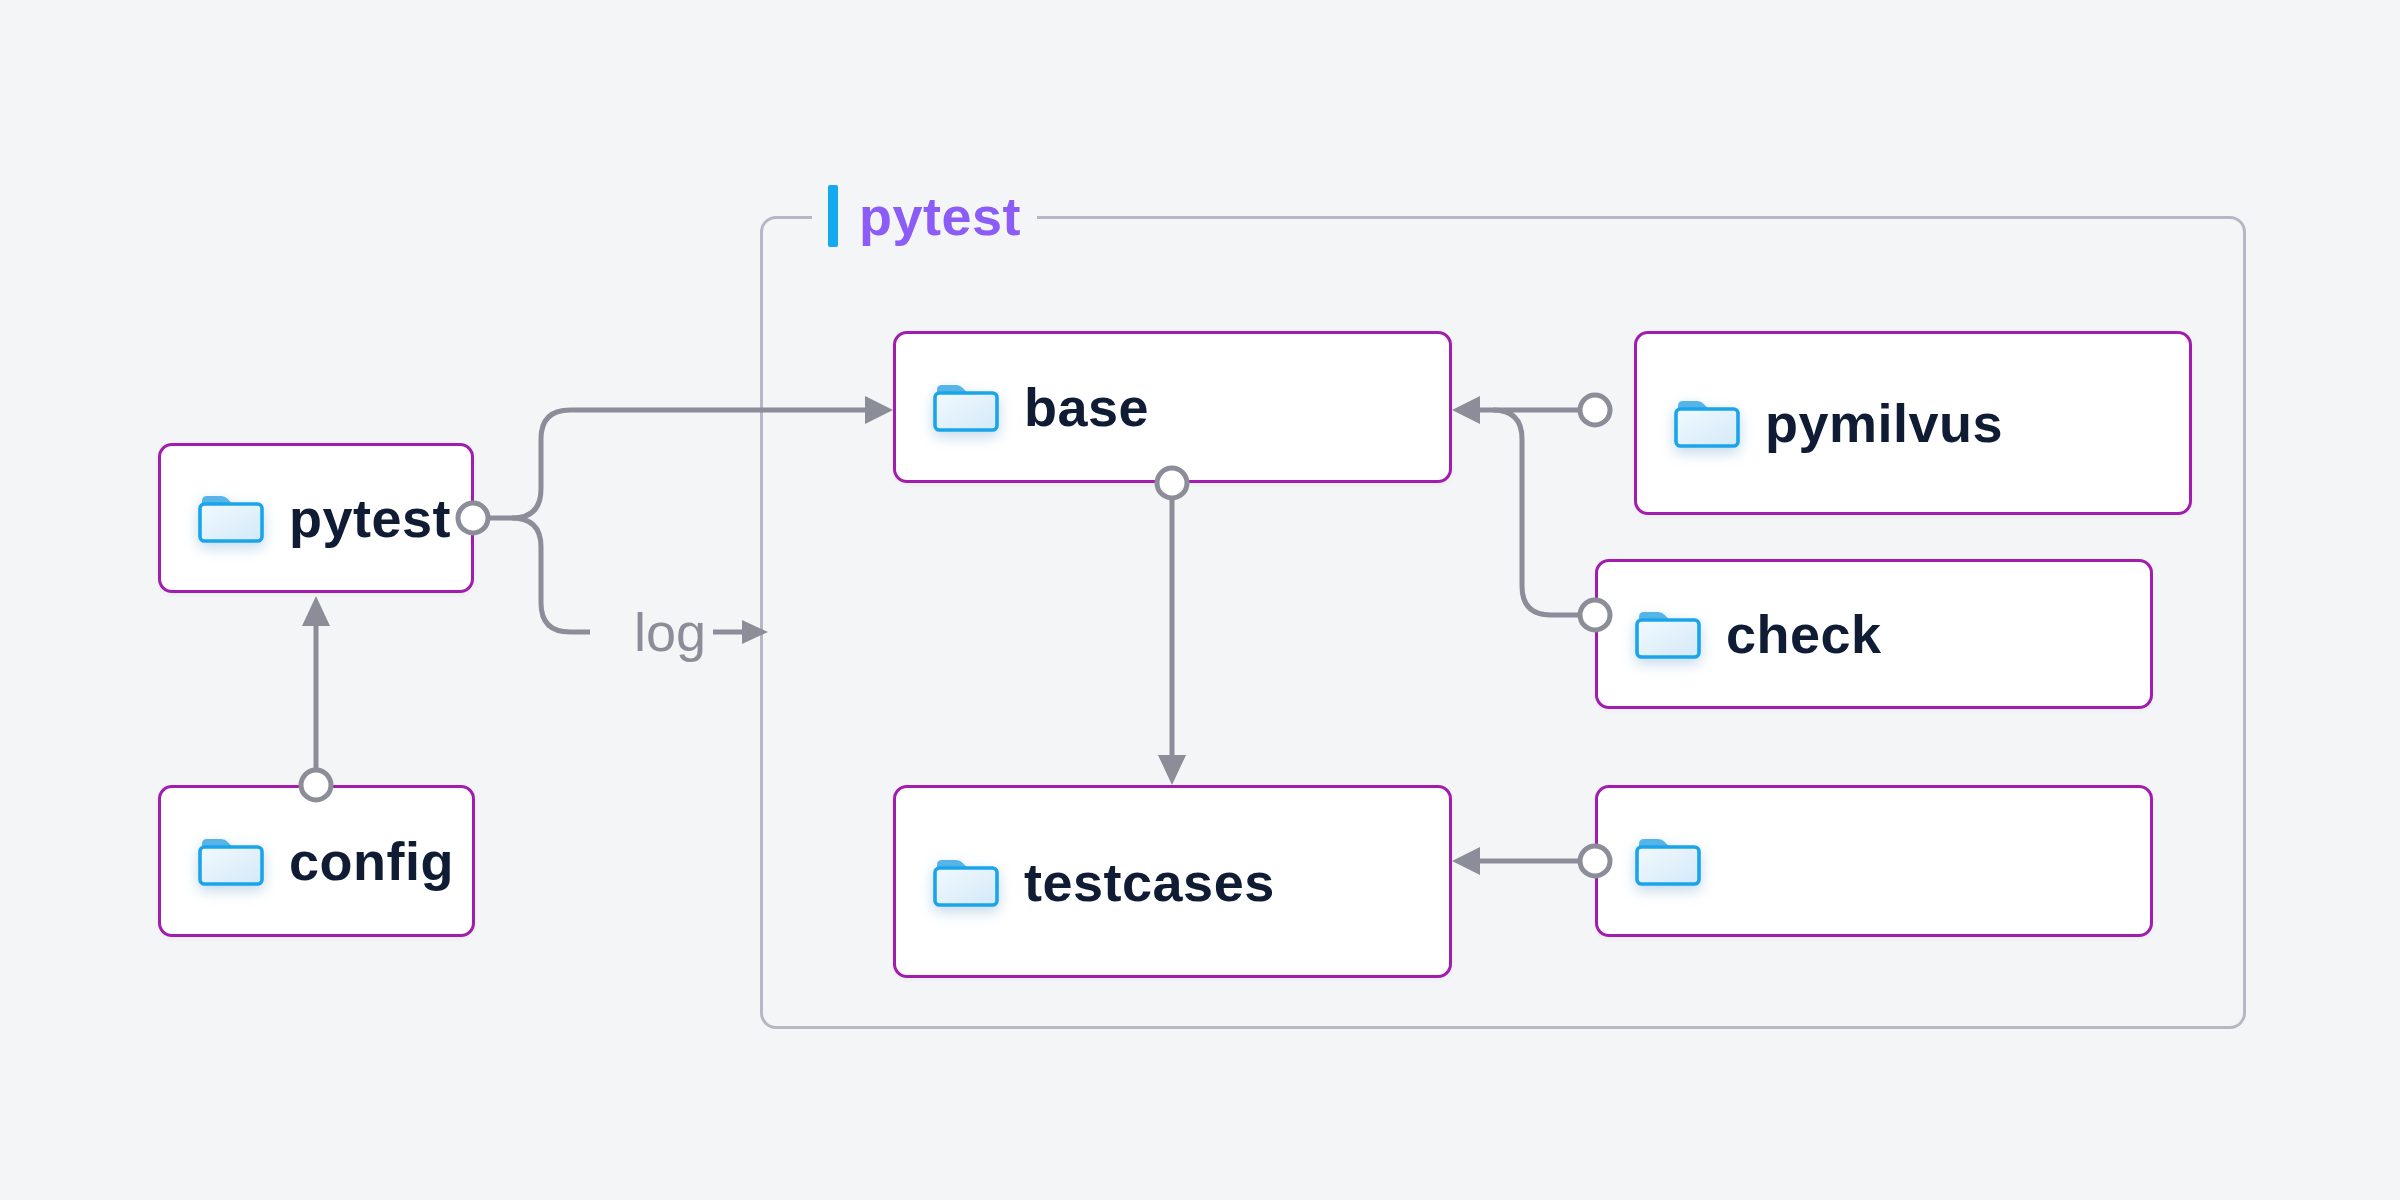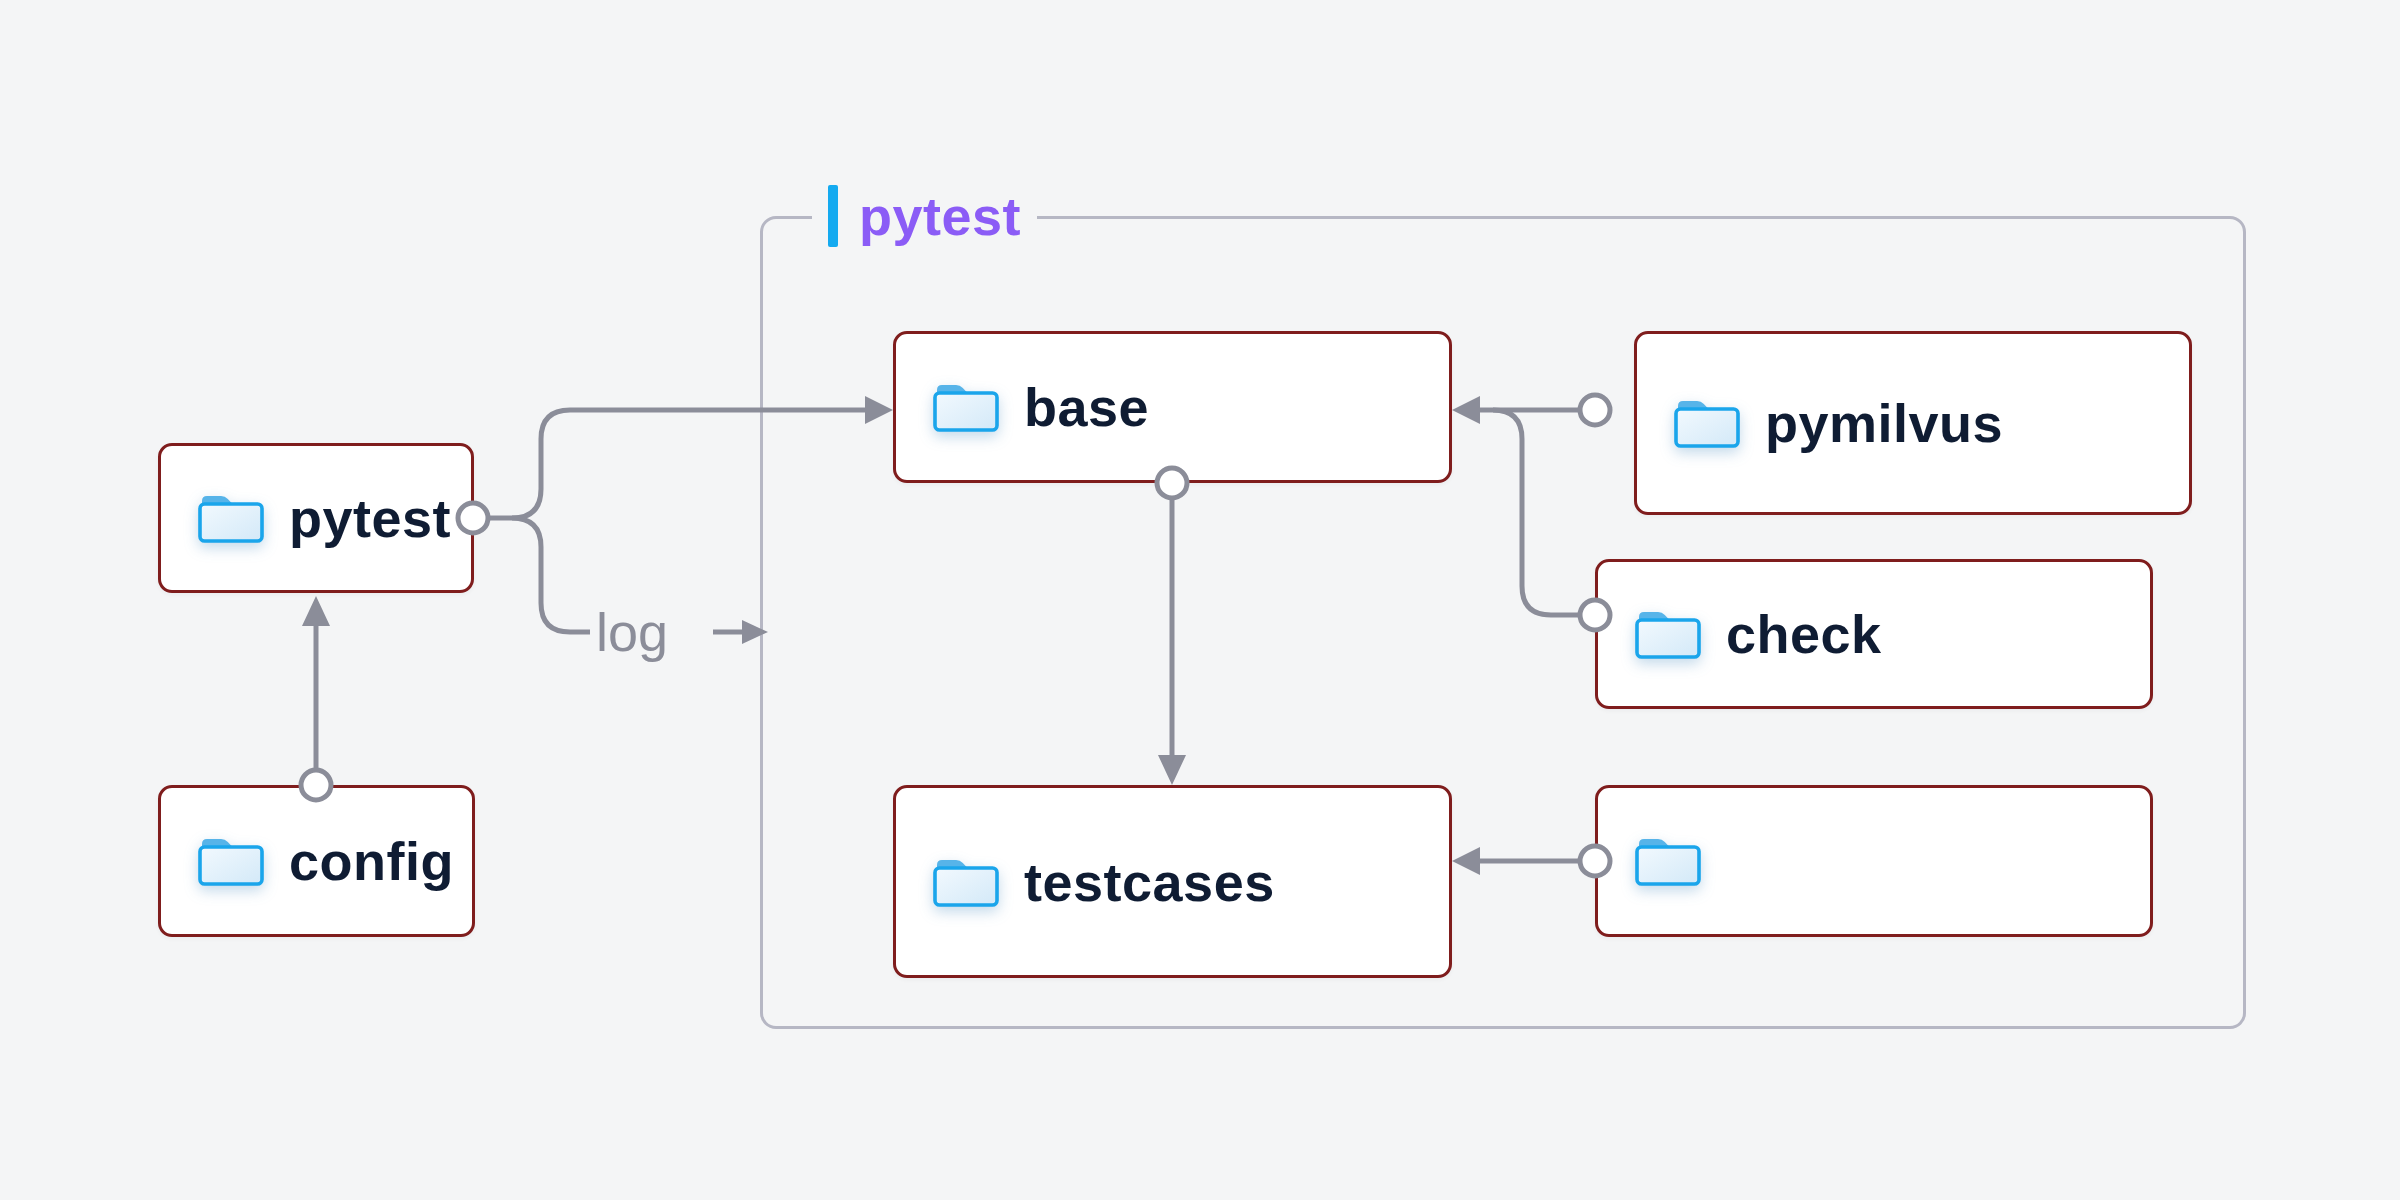--- a/index.html
+++ b/index.html
@@ -18,21 +18,21 @@
     position:absolute; left:812px; top:183px; height:66px;
     display:flex; align-items:center; gap:21px; padding:0 16px;
     background:#f4f5f6; z-index:3;
   }
   .accent-bar { width:10px; height:62px; background:#14aaf0; border-radius:2px; }
   .group-label-text { font-size:54px; font-weight:700; color:#8b5cf6; letter-spacing:0.5px; }
 
   
   .node {
     position:absolute; background:#ffffff;
-    border:3px solid #7f1d1d; border-radius:14px;
+    border:3px solid #a21caf; border-radius:14px;
     box-sizing:border-box; display:flex; align-items:center;
     padding-left:37px; gap:25px; z-index:2;
     box-shadow:0 2px 4px rgba(15,28,51,0.04);
   }
   .node-label { font-size:54px; font-weight:700; color:#0f1c33; letter-spacing:0.5px; }
   .folder { width:66px; height:52px; flex:0 0 auto;
             filter:drop-shadow(0 5px 7px rgba(40,120,180,0.28)); }
 
   .n-utils     { left:158px;  top:443px; width:316px; height:150px; }
   .n-config    { left:158px;  top:785px; width:317px; height:152px; }
@@ -44,21 +44,21 @@
 
   
   .wires { position:absolute; left:0; top:0; width:2400px; height:1200px;
            z-index:4; pointer-events:none; }
   .wires path   { stroke:#8b8d99; stroke-width:5; fill:none; }
   .wires polygon{ fill:#8b8d99; stroke:none; }
   .wires circle { fill:#ffffff; stroke:#8b8d99; stroke-width:5; }
 
   .edge-label {
     position:absolute; left:596px; top:605px; width:110px;
-    text-align:left; font-size:54px; font-weight:500;
+    text-align:right; font-size:54px; font-weight:500;
     color:#8b8d99; z-index:3; line-height:54px;
   }
   .defs-holder { position:absolute; width:0; height:0; }
 </style>
 </head>
 <body>
 
 <div class="canvas">
 
   <svg class="defs-holder" aria-hidden="true">

